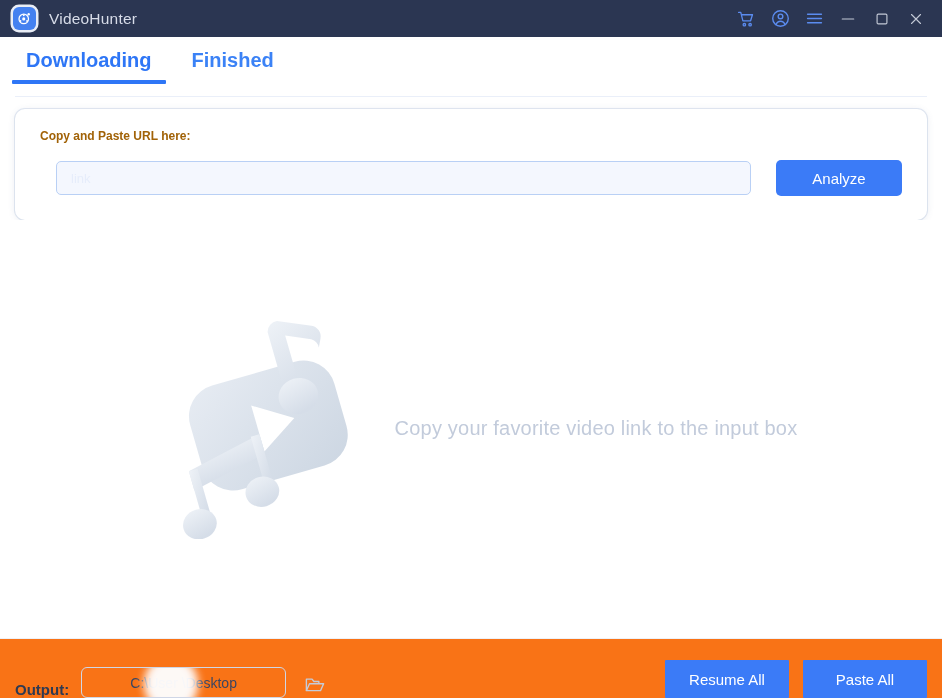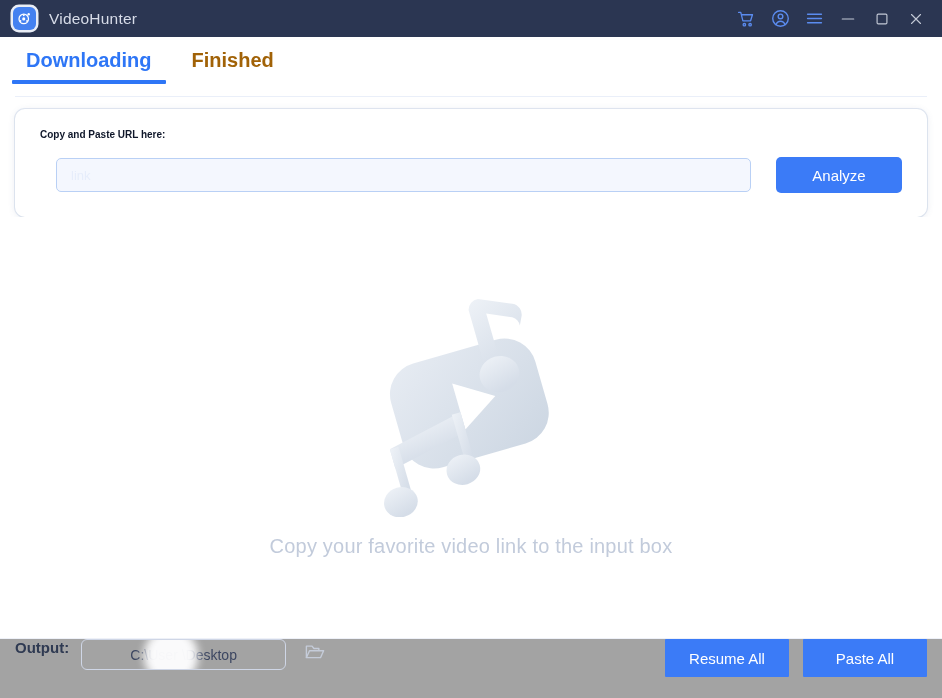--- a/index.html
+++ b/index.html
@@ -73,21 +73,21 @@
     content: "";
     position: absolute;
     left: 15px; right: 15px; bottom: 0;
     height: 1.5px;
     background: #eaeff9;
   }
   .tab {
     position: relative;
     font-size: 20px;
     font-weight: bold;
-    color: #a16207;
+    color: #3b82f6;
     padding: 0 14px 14px 14px;
     margin-right: 12px;
     line-height: 1;
     z-index: 2;
   }
   .tab.active { color: #2e76f6; }
   .tab.active::after {
     content: "";
     position: absolute;
     left: 0; right: 0; bottom: 0;
@@ -102,23 +102,23 @@
     padding: 12px 15px 0 15px;
     background: #ffffff;
   }
   .url-card {
     background: #ffffff;
     border-radius: 10px;
     box-shadow: 0 1px 7px rgba(70,90,140,.13), 0 0 0 1px rgba(225,231,242,.85);
     padding: 20px 25px 24px 25px;
   }
   .card-label {
-    font-size: 10px;
+    font-size: 12px;
     font-weight: bold;
-    color: #0f172a;
+    color: #a16207;
     margin-bottom: 17px;
   }
   .url-row {
     display: flex;
     align-items: center;
     gap: 25px;
     padding-left: 16px;
   }
   .url-input {
     flex: 1 1 auto;
@@ -143,21 +143,20 @@
     font-size: 15px;
     font-family: "Liberation Sans", sans-serif;
     cursor: pointer;
   }
 
   
   .empty {
     flex: 1 1 auto;
     position: relative;
     display: flex;
-    flex-direction: column;
     align-items: center;
     justify-content: center;
     background: #ffffff;
     padding-bottom: 20px;
   }
   .illus {
     width: 250px;
     height: 230px;
     margin-top: 10px;
   }
@@ -165,23 +164,23 @@
     margin-top: 18px;
     font-size: 20px;
     color: #c2cbdb;
     letter-spacing: .2px;
   }
 
   
   .outbar {
     flex: 0 0 60px;
     display: flex;
-    align-items: flex-start;
+    align-items: flex-end;
     padding: 0 15px;
-    background: #a3a3a3;
+    background: #f97316;
     border-top: 1.5px solid #eef1f8;
     position: relative;
   }
   .out-label {
     font-size: 15px;
     font-weight: bold;
     color: #2f3a52;
     margin-right: 12px;
   }
   .out-path {

